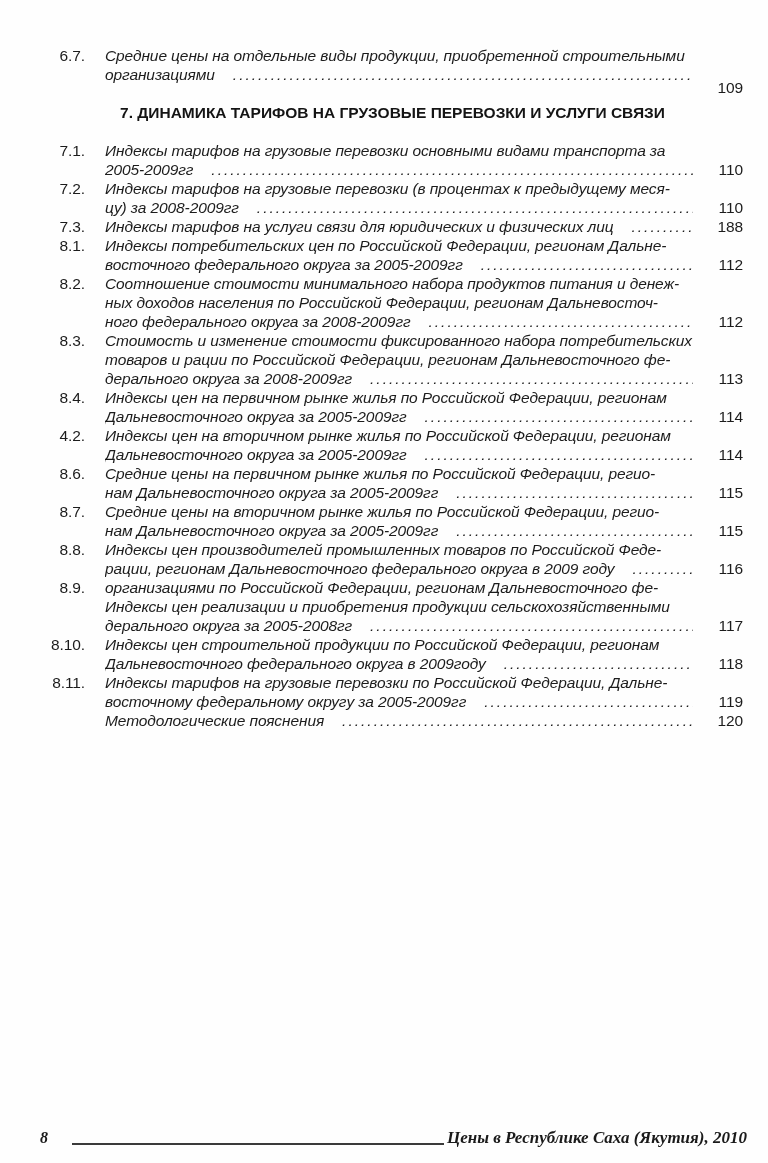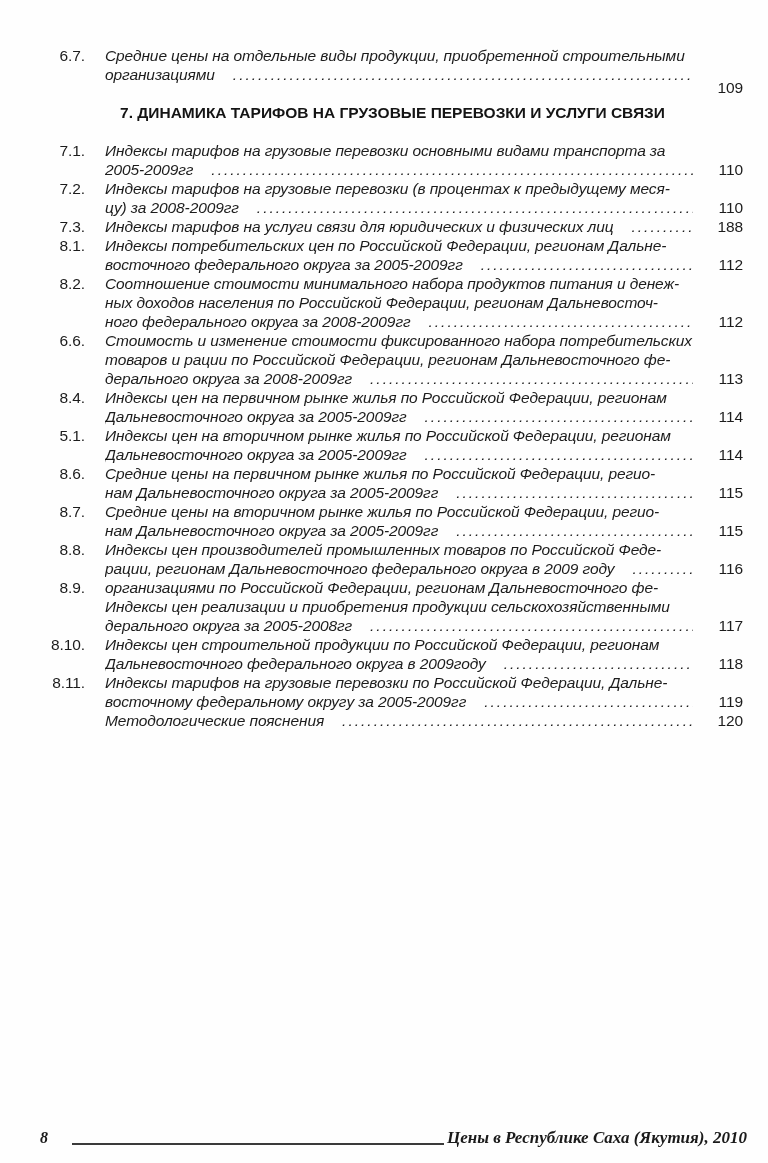--- a/index.html
+++ b/index.html
@@ -201,21 +201,21 @@
         <div class="line">ных доходов населения по Российской Федерации, регионам Дальневосточ-</div>
         <div class="line last">
           <span class="txt">ного федерального округа за 2008-2009гг</span>
           <span class="leader">........................................................................................................................................................................................................</span>
         </div>
       </div>
       <div class="pagecol">112</div>
     </div>
 
     <div class="entry">
-      <div class="num">6.6.</div>
+      <div class="num">8.3.</div>
       <div class="gap"></div>
       <div class="bodycol">
         <div class="line">Стоимость и изменение стоимости фиксированного набора потребительских</div>
         <div class="line">товаров и рации по Российской Федерации, регионам Дальневосточного фе-</div>
         <div class="line last">
           <span class="txt">дерального округа за 2008-2009гг</span>
           <span class="leader">........................................................................................................................................................................................................</span>
         </div>
       </div>
       <div class="pagecol">113</div>
@@ -228,21 +228,21 @@
         <div class="line">Индексы цен на первичном рынке жилья по Российской Федерации, регионам</div>
         <div class="line last">
           <span class="txt">Дальневосточного округа за 2005-2009гг</span>
           <span class="leader">........................................................................................................................................................................................................</span>
         </div>
       </div>
       <div class="pagecol">114</div>
     </div>
 
     <div class="entry">
-      <div class="num">5.1.</div>
+      <div class="num">4.2.</div>
       <div class="gap"></div>
       <div class="bodycol">
         <div class="line">Индексы цен на вторичном рынке жилья по Российской Федерации, регионам</div>
         <div class="line last">
           <span class="txt">Дальневосточного округа за 2005-2009гг</span>
           <span class="leader">........................................................................................................................................................................................................</span>
         </div>
       </div>
       <div class="pagecol">114</div>
     </div>

